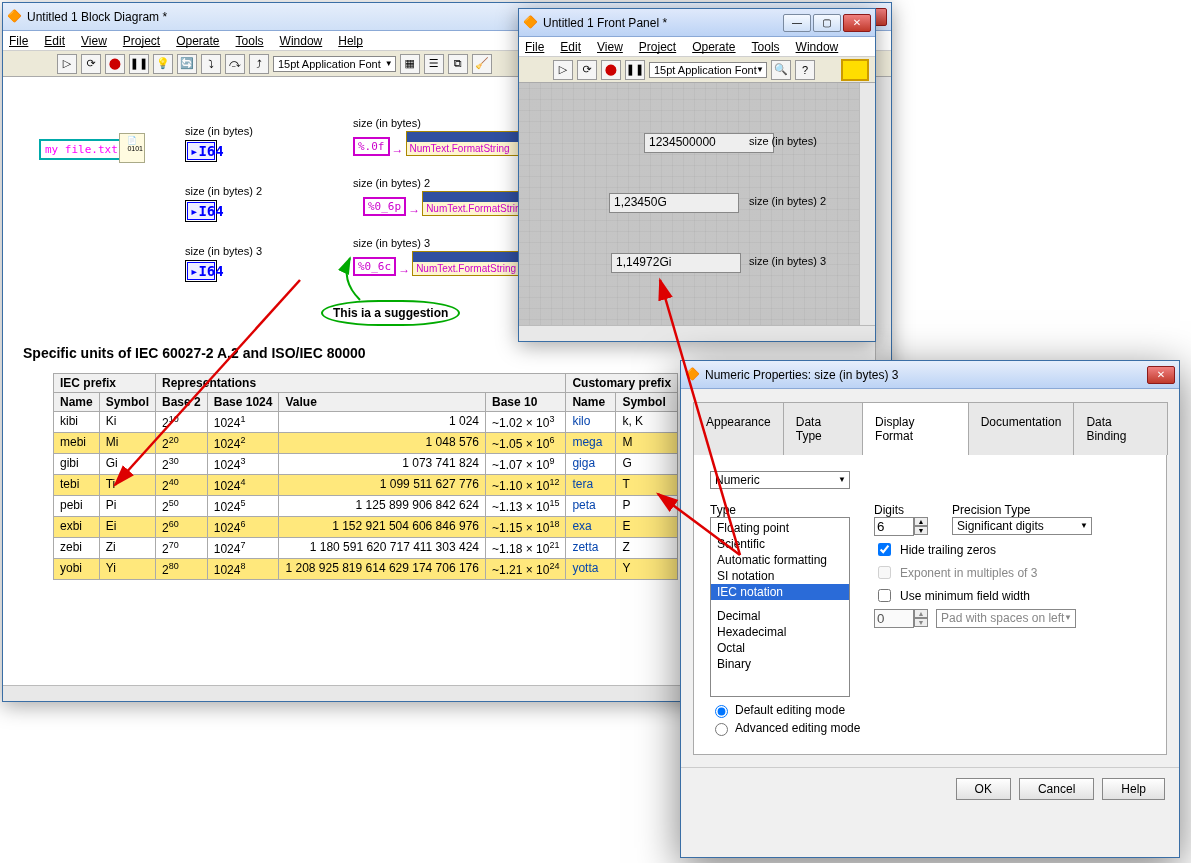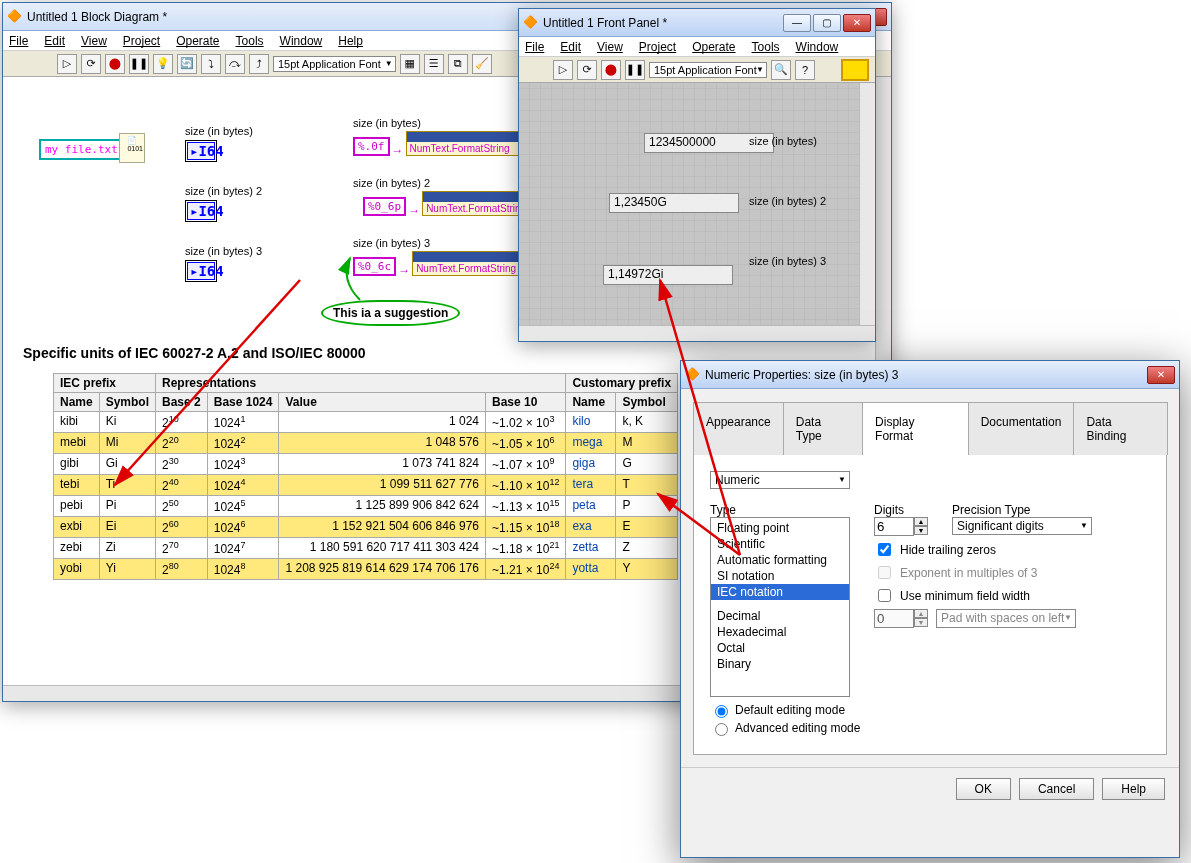--- a/index.html
+++ b/index.html
@@ -293,21 +293,21 @@
     <div class="font-dd" style="max-width:118px; overflow:hidden; white-space:nowrap; padding-right:18px;">15pt Application Font</div>
     <div class="tbtn">🔍</div>
     <div class="tbtn">?</div>
     <div style="margin-left:auto; width:28px; height:22px; border:2px solid #c90; background:#fd0;"></div>
   </div>
   <div class="fp-canvas">
     <div class="ind" style="left:81px; top:50px;margin-left:44px;">1234500000</div>
     <div class="lbl" style="left:230px; top:52px;">size (in bytes)</div>
     <div class="ind" style="left:90px; top:110px;">1,23450G</div>
     <div class="lbl" style="left:230px; top:112px;">size (in bytes) 2</div>
-    <div class="ind" style="left:84px; top:170px;margin-top:12px;">1,14972Gi</div>
+    <div class="ind" style="left:92px; top:170px;">1,14972Gi</div>
     <div class="lbl" style="left:230px; top:172px;">size (in bytes) 3</div>
     <div class="scrollbar-v"></div>
     <div class="scrollbar-h"></div>
   </div>
 </div>
 
 <div class="dlg" style="left:680px; top:360px; width:500px; height:498px;">
   <div class="titlebar" style="background:linear-gradient(#e6eefb,#bcd3f5);">
     <span class="icon">🔶</span>
     <span class="title">Numeric Properties: size (in bytes) 3</span>

